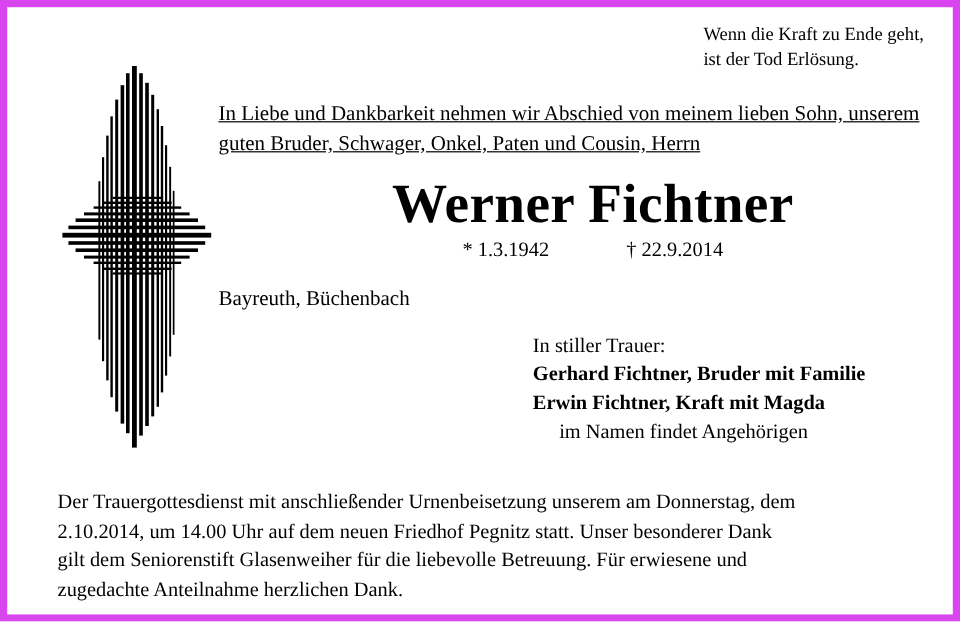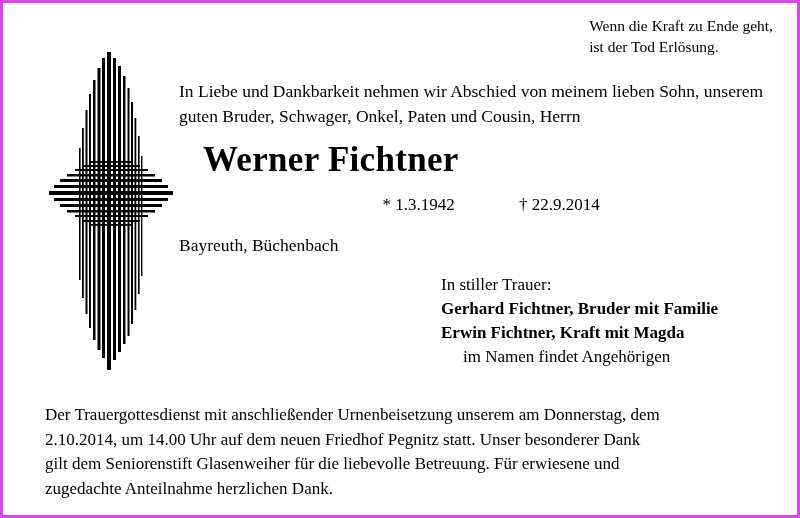--- a/index.html
+++ b/index.html
@@ -10,21 +10,21 @@
   body {
     font-family: "Liberation Serif", serif;
     color: #000000;
   }
   .obituary {
     position: relative;
     width: 800px;
     height: 518px;
     box-sizing: border-box;
     background: #ffffff;
-    border: 3px solid #d946ef;
+    border: 6px solid #d946ef;
     overflow: hidden;
   }
   .epitaph {
     position: absolute;
     top: 12px;
     right: 24px;
     text-align: left;
     font-size: 15.5px;
     line-height: 1.38;
   }
@@ -45,28 +45,29 @@
   }
 
   
   .intro {
     position: absolute;
     left: 176px;
     top: 76px;
     width: 600px;
     font-size: 17.5px;
     line-height: 1.42;
+    text-decoration: underline;
   }
   .name {
     position: absolute;
     left: 200px;
     top: 137px;
     width: 576px;
-    text-align: left;
-    font-size: 35px;
+    text-align: center;
+    font-size: 46px;
     font-weight: bold;
     letter-spacing: 0.3px;
   }
   .dates {
     position: absolute;
     left: 200px;
     top: 192px;
     width: 576px;
     text-align: center;
     font-size: 17px;

